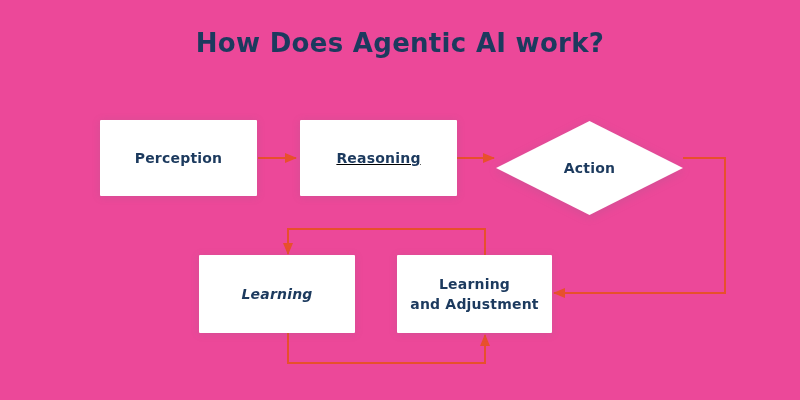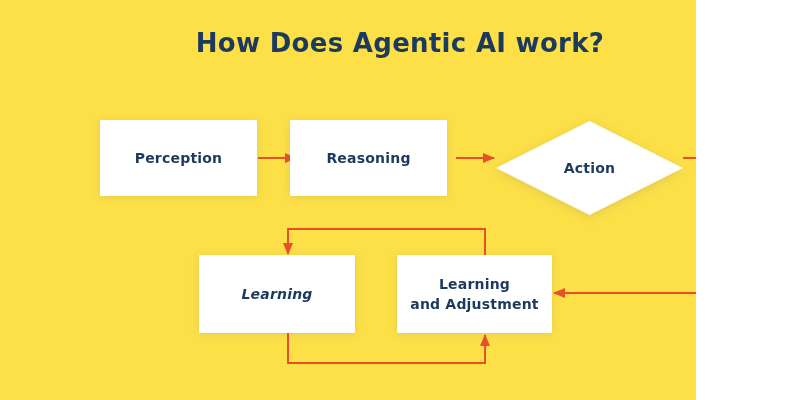--- a/index.html
+++ b/index.html
@@ -2,23 +2,23 @@
 <html><head>
 <meta charset="utf-8">
 <style>
   html, body {
     margin: 0;
     padding: 0;
     background: #ffffff;
   }
   .canvas {
     position: relative;
-    width: 696px;
+    width: 800px;
     height: 400px;
-    background: #fde047;
+    background: #ec4899;
     overflow: hidden;
     font-family: "DejaVu Sans", "Liberation Sans", sans-serif;
   }
   .title {
     position: absolute;
     top: 28px;
     left: 0;
     width: 800px;
     text-align: center;
     font-size: 26px;
@@ -46,21 +46,21 @@
   .node-label {
     color: #1c3a5e;
     font-size: 14px;
     font-weight: 600;
     letter-spacing: 0.2px;
     text-align: center;
     line-height: 20px;
     white-space: pre-line;
   }
   .node-perception { left: 100px; top: 120px; width: 157px; height: 76px; }
-  .node-reasoning  { left: 290px; top: 120px; width: 157px; height: 76px; }
+  .node-reasoning  { left: 300px; top: 120px; width: 157px; height: 76px; text-decoration: underline; }
   .node-learning   { left: 199px; top: 255px; width: 156px; height: 78px; font-style: italic; }
   .node-feedback   { left: 397px; top: 255px; width: 155px; height: 78px; }
   .node-action-wrap {
     position: absolute;
     z-index: 2;
     left: 496px; top: 121px; width: 187px; height: 94px;
     display: flex;
     align-items: center;
     justify-content: center;
     filter: drop-shadow(0 2px 5px rgba(100, 110, 130, 0.20));

